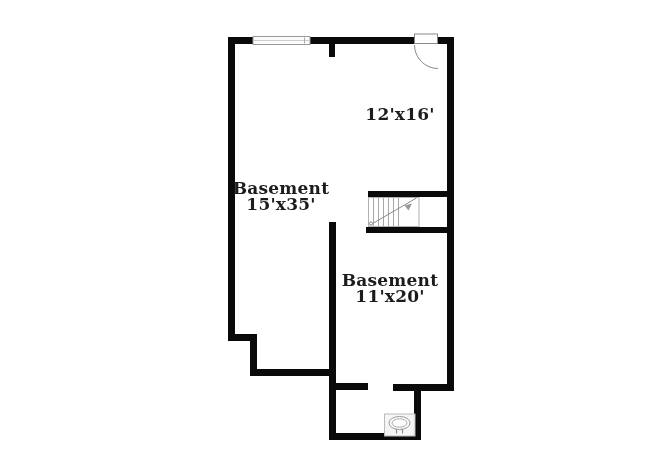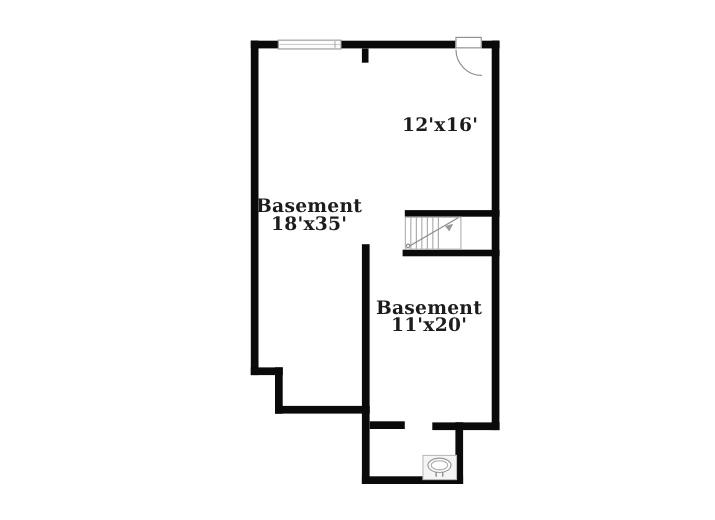--- a/index.html
+++ b/index.html
@@ -101,21 +101,21 @@
       <line x1="386.5" y1="429" x2="386.5" y2="433.5" stroke="#8a8a8a" stroke-width="1.2"></line>
     </g>
   </svg>
 
   <div class="room-label" id="label-topright">
     <span class="line">12'x16'</span>
   </div>
 
   <div class="room-label" id="label-left">
     <span class="line">Basement</span>
-    <span class="line">18'x35'</span>
+    <span class="line">15'x35'</span>
   </div>
 
   <div class="room-label" id="label-bottomright">
     <span class="line">Basement</span>
     <span class="line">11'x20'</span>
   </div>
 
 </div>
 
 </body></html>

